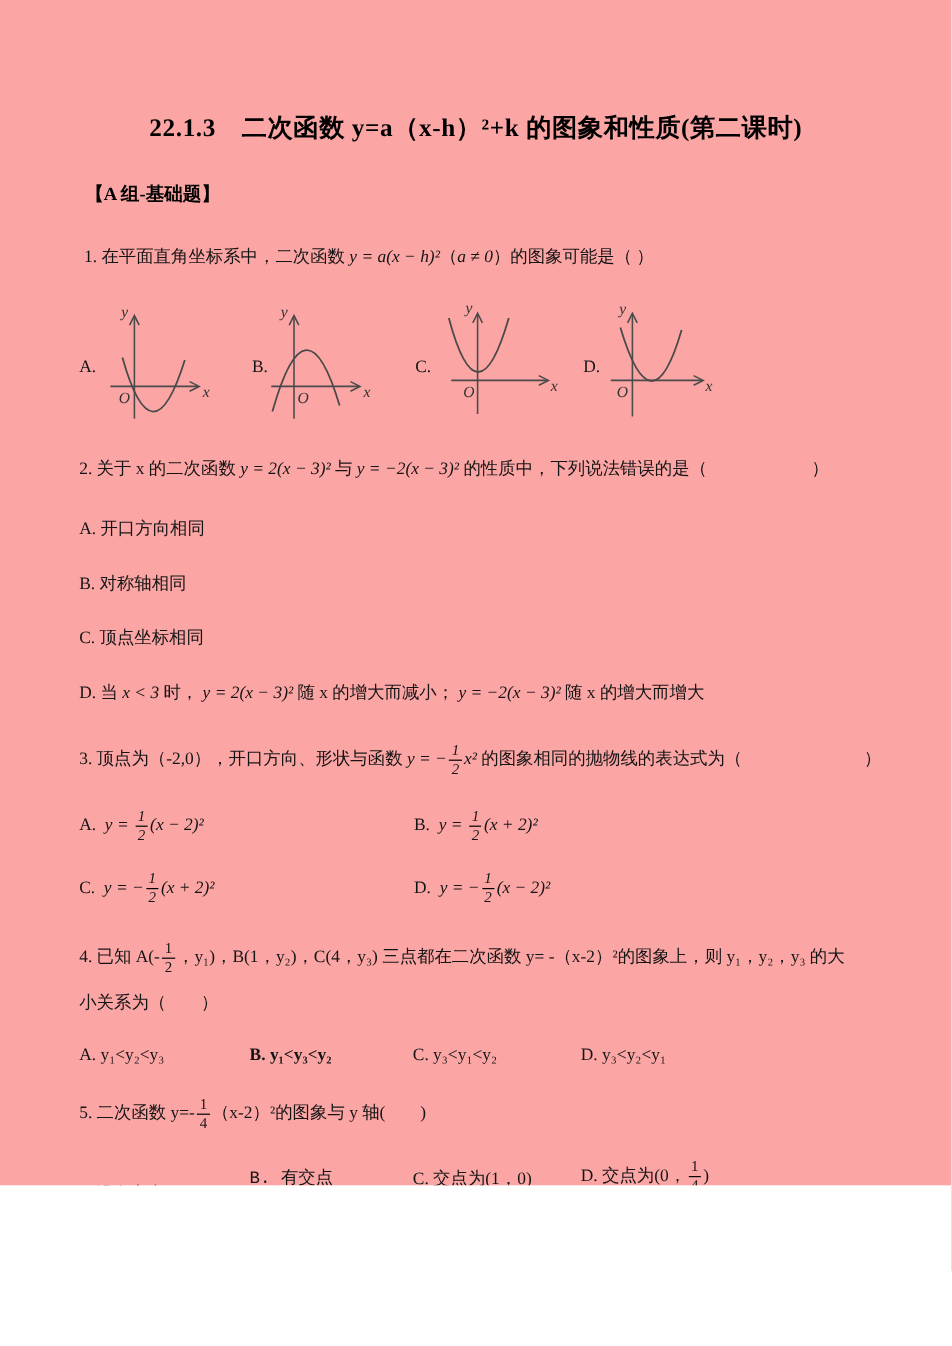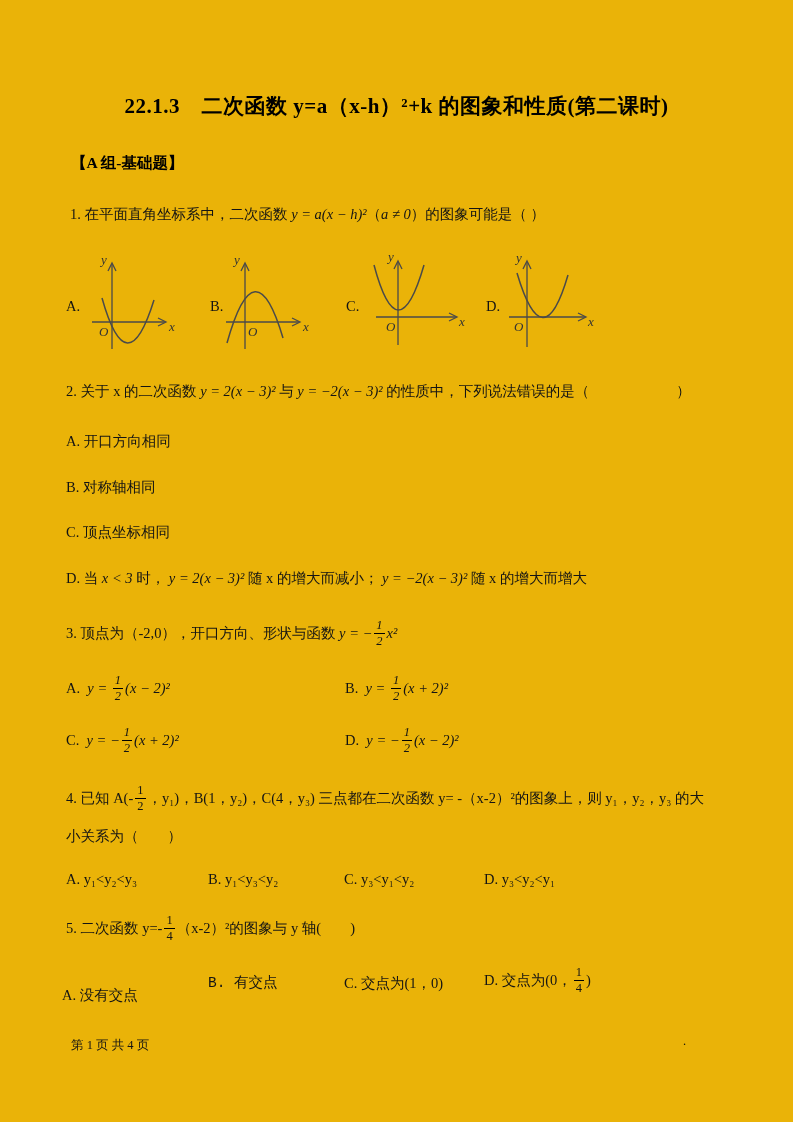--- a/index.html
+++ b/index.html
@@ -1,17 +1,17 @@
 <!DOCTYPE html>
 <html><head>
 <meta charset="utf-8">
 <style>
   html,body{margin:0;padding:0;background:#ffffff;}
   .page{
-    position:relative;width:793px;height:1122px;background:#eab308;
+    position:relative;width:793px;height:988px;background:#fca5a5;
     font-family:"Liberation Serif","DejaVu Serif",serif;color:#000;overflow:hidden;
   }
   .line{
     position:absolute;font-size:14.5px;line-height:20px;white-space:pre;
     display:flex;align-items:center;color:#141414;
   }
   .title{
     position:absolute;top:92px;left:0;width:100%;text-align:center;
     font-size:21px;font-weight:bold;letter-spacing:0.5px;color:#000;
     font-family:"Liberation Serif","DejaVu Serif",serif;white-space:pre;
@@ -97,42 +97,42 @@
     <span>2. 关于 x 的二次函数 </span><span class="it">y = 2(x − 3)²</span><span> 与 </span><span class="it">y = −2(x − 3)²</span><span> 的性质中，下列说法错误的是（　　　　　　）</span>
   </div>
   <div class="line" style="top:431px;left:66px;">A. 开口方向相同</div>
   <div class="line" style="top:477px;left:66px;">B. 对称轴相同</div>
   <div class="line" style="top:522px;left:66px;">C. 顶点坐标相同</div>
   <div class="line" style="top:568px;left:66px;">
     <span>D. 当 </span><span class="it">x &lt; 3</span><span> 时， </span><span class="it">y = 2(x − 3)²</span><span> 随 x 的增大而减小； </span><span class="it">y = −2(x − 3)²</span><span> 随 x 的增大而增大</span>
   </div>
 
   <div class="line" style="top:615px;left:66px;height:36px;text-align:center;">
-    <span>3. 顶点为（-2,0），开口方向、形状与函数 </span><span class="it">y = −</span><span class="frac it"><span class="num">1</span><span class="den">2</span></span><span class="it">x²</span>
+    <span>3. 顶点为（-2,0），开口方向、形状与函数 </span><span class="it">y = −</span><span class="frac it"><span class="num">1</span><span class="den">2</span></span><span class="it">x²</span><span> 的图象相同的抛物线的表达式为（　　　　　　　）</span>
   </div>
 
   <div class="line" style="top:671px;left:66px;height:34px;">
     <span>A.  </span><span class="it">y = </span><span class="frac it"><span class="num">1</span><span class="den">2</span></span><span class="it">(x − 2)²</span>
   </div>
   <div class="line" style="top:671px;left:345px;height:34px;">
     <span>B.  </span><span class="it">y = </span><span class="frac it"><span class="num">1</span><span class="den">2</span></span><span class="it">(x + 2)²</span>
   </div>
   <div class="line" style="top:723px;left:66px;height:34px;">
     <span>C.  </span><span class="it">y = −</span><span class="frac it"><span class="num">1</span><span class="den">2</span></span><span class="it">(x + 2)²</span>
   </div>
   <div class="line" style="top:723px;left:345px;height:34px;">
     <span>D.  </span><span class="it">y = −</span><span class="frac it"><span class="num">1</span><span class="den">2</span></span><span class="it">(x − 2)²</span>
   </div>
 
   <div class="line" style="top:779px;left:66px;height:38px;">
     <span>4. 已知 A(-</span><span class="frac"><span class="num">1</span><span class="den">2</span></span><span>，y₁)，B(1，y₂)，C(4，y₃) 三点都在二次函数 y= -（x-2）²的图象上，则 y₁，y₂，y₃ 的大</span>
   </div>
   <div class="line" style="top:826px;left:66px;">小关系为（　　）</div>
   <div class="line" style="top:869px;left:66px;">A. y₁&lt;y₂&lt;y₃</div>
-  <div class="line" style="top:869px;left:208px;">B. y₁&lt;y₃&lt;y₂</div>
+  <div class="line" style="top:869px;left:208px;font-weight:bold;">B. y₁&lt;y₃&lt;y₂</div>
   <div class="line" style="top:869px;left:344px;">C. y₃&lt;y₁&lt;y₂</div>
   <div class="line" style="top:869px;left:484px;">D. y₃&lt;y₂&lt;y₁</div>
 
   <div class="line" style="top:909px;left:66px;height:38px;">
     <span>5. 二次函数 y=-</span><span class="frac"><span class="num">1</span><span class="den">4</span></span><span>（x-2）²的图象与 y 轴(　　)</span>
   </div>
   <div class="line" style="top:973px;left:62px;margin-top:12px;">A. 没有交点</div>
   <div class="line" style="top:973px;left:208px;font-family:Liberation Mono, monospace;">B. 有交点</div>
   <div class="line" style="top:973px;left:344px;">C. 交点为(1，0)</div>
   <div class="line" style="top:961px;left:484px;height:38px;">

